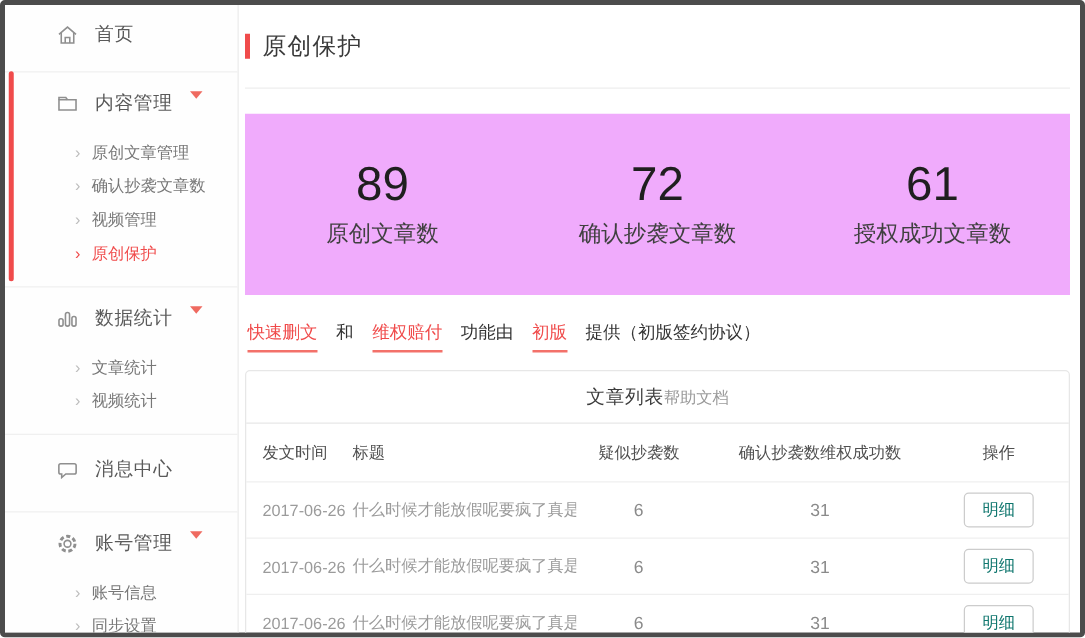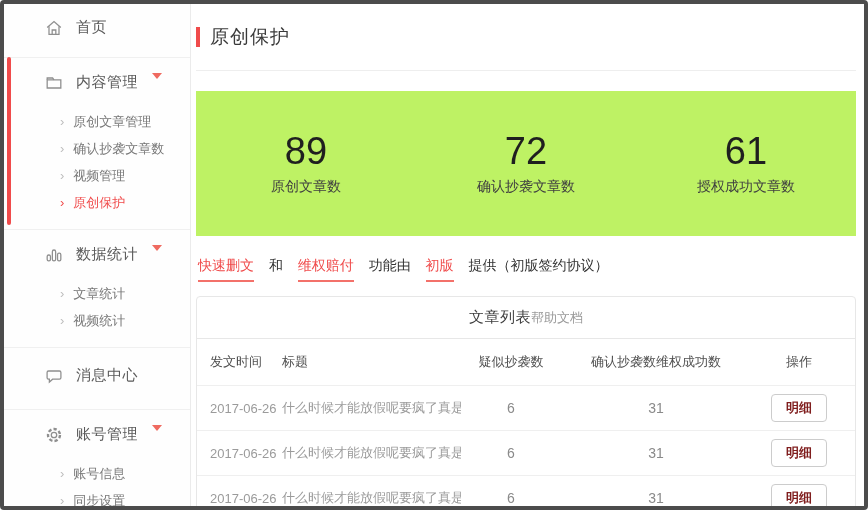--- a/index.html
+++ b/index.html
@@ -47,26 +47,26 @@
   .main { flex: 1; padding: 0 8px 0 5px; overflow: hidden; }
 
   .page-head {
     height: 67px; display: flex; align-items: center; gap: 10px;
     border-bottom: 1px solid #eee;
   }
   .title-bar { width: 4px; height: 20px; background: #f04b4b; }
   .page-title { font-size: 19px; font-weight: 400; color: #3a3a3a; letter-spacing: 1px; }
 
   .stats {
-    margin-top: 20px; height: 145px; background: #bef264;
+    margin-top: 20px; height: 145px; background: #f0abfc;
     display: flex; align-items: center;
   }
   .stat-card { flex: 1; text-align: center; }
   .stat-value { font-size: 38px; color: #1f1f1f; line-height: 1; }
-  .stat-label { margin-top: 8px; font-size: 14px; color: #404040; }
+  .stat-label { margin-top: 8px; font-size: 18px; color: #404040; }
 
   .notice { margin: 21px 0 14px 2px; font-size: 14px; color: #333; }
   .notice > span { margin-right: 11px; }
   .n-link {
     color: #f04b4b; display: inline-block; padding-bottom: 5px;
     border-bottom: 2px solid #f3716a; cursor: pointer;
   }
 
   .panel { border: 1px solid #e7e7e7; border-radius: 4px; }
   .panel-head {
@@ -84,23 +84,22 @@
   .col-title   { flex: 1; padding-right: 10px; white-space: nowrap; overflow: hidden; }
   .col-num1    { width: 100px; text-align: center; }
   .col-num2    { width: 95px;  text-align: right; }
   .col-num3    { width: 100px; }
   .col-action  { width: 86px;  text-align: center; }
   .tbody-row .col-num1, .tbody-row .col-num2, .tbody-row .col-num3 {
     color: #8a8a8a; font-size: 14px;
   }
   .detail-btn {
     display: inline-block; padding: 4px 14px; border: 1px solid #ccc;
-    border-radius: 4px; background: #fff; color: #7f1d1d; font-size: 13px;
+    border-radius: 4px; background: #fff; color: #0f766e; font-size: 13px;
     cursor: pointer;
-    font-weight: bold;
   }
   svg { stroke: #8f8f8f; fill: none; stroke-width: 1.4; }
 </style>
 </head>
 <body>
 
 <div class="frame">
 
   <aside class="sidebar">
     <div class="accent-bar"></div>

